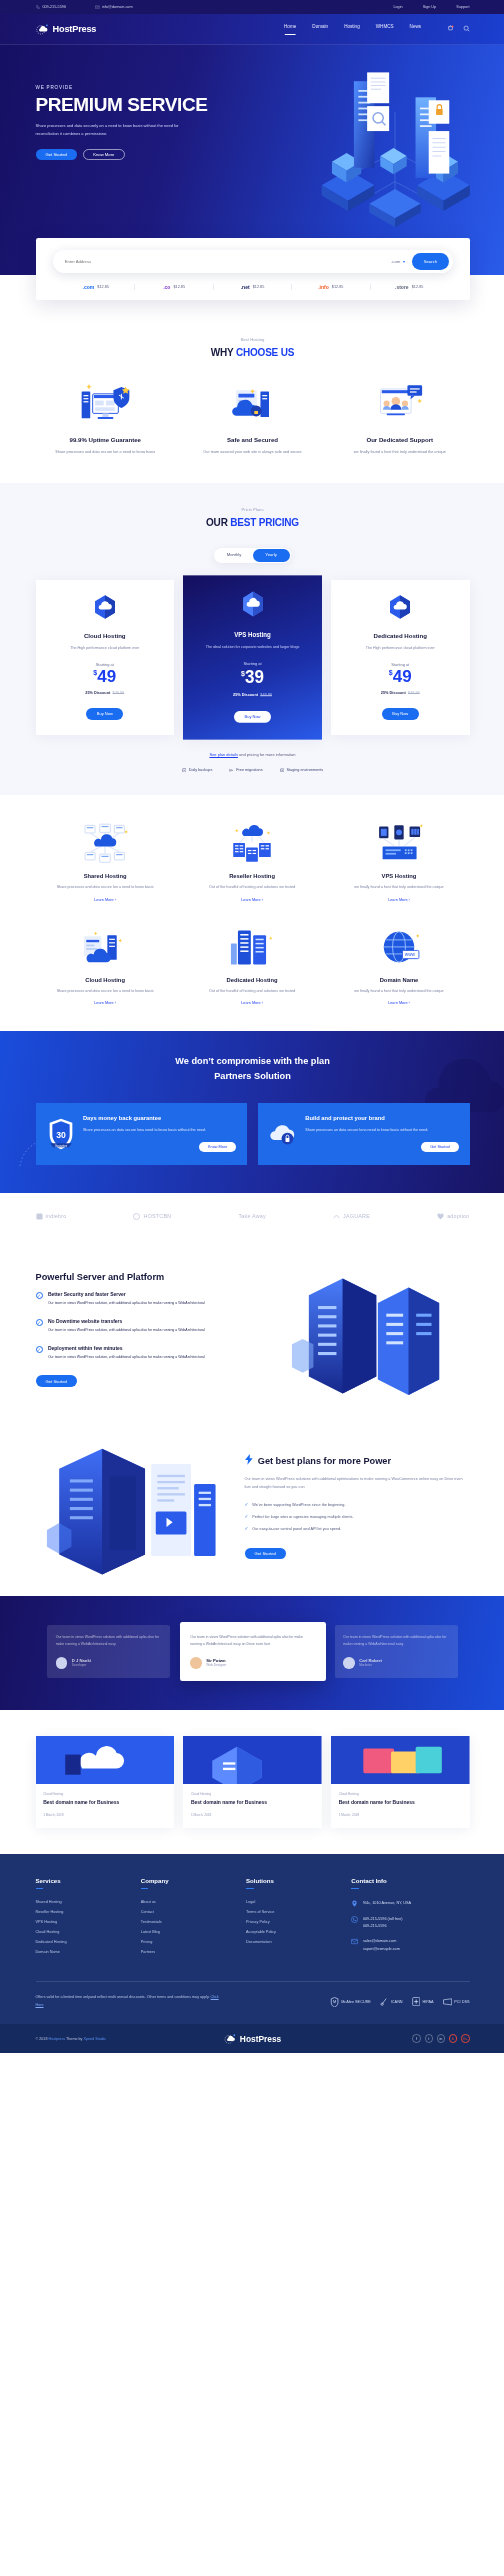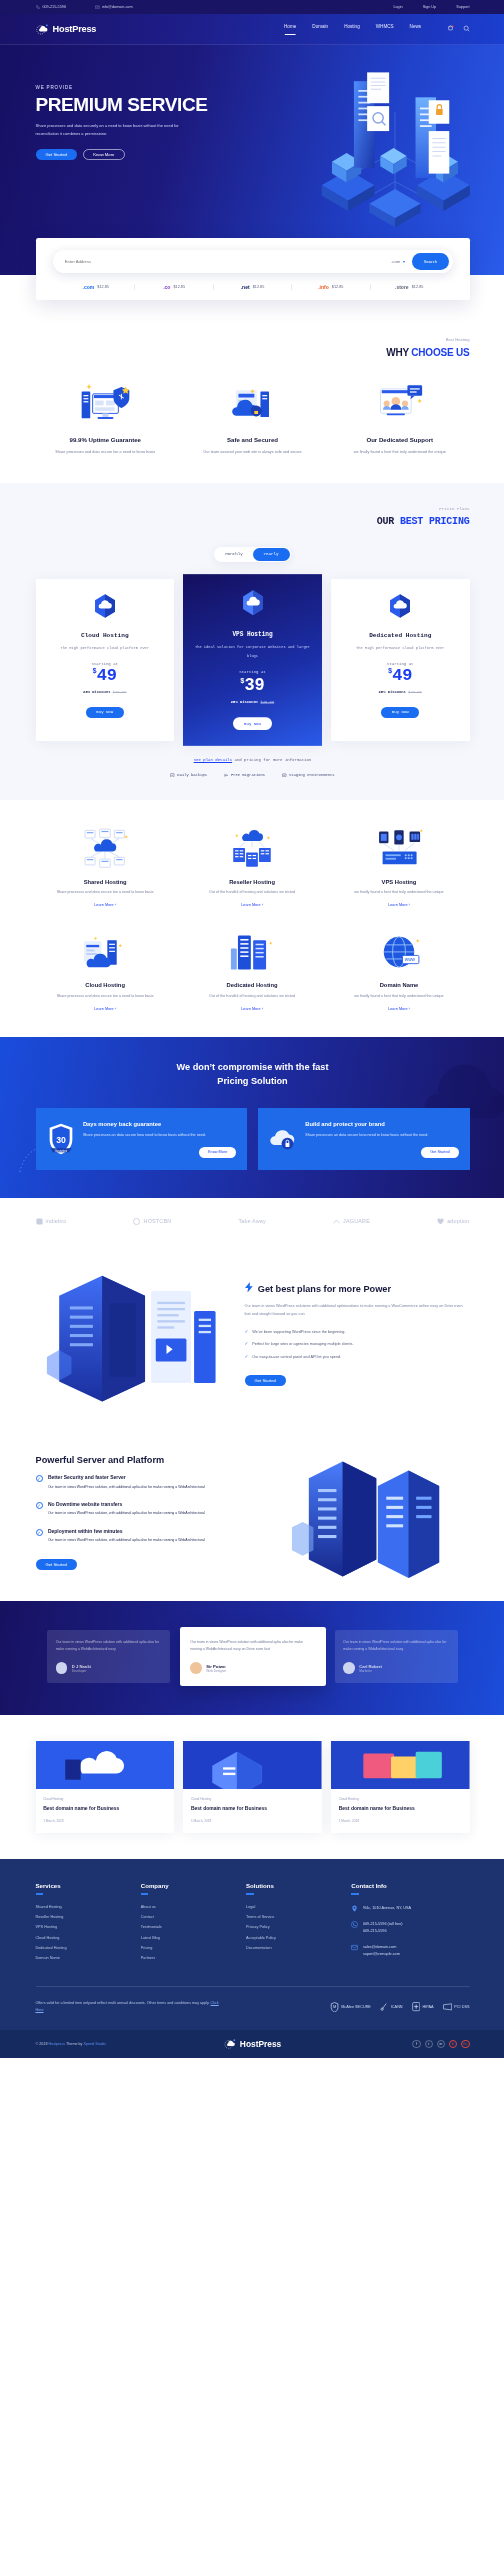--- a/index.html
+++ b/index.html
@@ -84,34 +84,34 @@
   .caret { width:0;height:0;border-left:1.5px solid transparent;border-right:1.5px solid transparent;border-top:2.3px solid #1a6cf1; }
   .search-btn { background:#1a6cf1; color:#fff; font-size:4.2px; height:17px; padding:0 12.3px; border-radius:23px; display:flex;align-items:center;justify-content:center; cursor:pointer; }
   .tld-row { display:flex; align-items:center; justify-content:space-around; padding:10.7px 4.6px 10px; }
   .tld-item { display:flex; align-items:center; gap:3.1px; font-size:4.2px; flex:1; justify-content:center; border-right:0.8px solid #e9ebf4; }
   .tld-item:last-child { border-right:none; }
   .tld-name { font-weight:bold; font-size:5px; }
   .tld-price { color:#5c6180; font-size:3.8px; }
 
   
   .sec { padding:26px 0; }
-  .sec-head { text-align:right; margin-bottom:20px; }
+  .sec-head { text-align:center; margin-bottom:20px; }
   .sec-eyebrow { color:#9aa0bd; font-size:4.2px; margin-bottom:4.6px; }
   .sec-title { font-size:10px; font-weight:bold; color:#17193f; letter-spacing:-0.2px; }
   .sec-title .hl { color:#1a3ef0; }
 
   
   .cols3 { display:flex; gap:7.7px; }
   .col3 { flex:1; text-align:center; }
   .col3 .art { height:48px; display:flex; align-items:flex-end; justify-content:center; margin-bottom:10.7px; }
   .col3 h3 { font-size:6.1px; font-weight:bold; color:#16183c; margin-bottom:5.4px; }
   .col3 p { font-size:3.8px; color:#787e9f; line-height:2.1; }
 
   
-  .pricing-sec { background:#f6f7fc; padding:24.6px 0 23px;font-family:Liberation Mono, monospace; }
+  .pricing-sec { background:#f6f7fc; padding:24.6px 0 23px; }
   .toggle {
     margin:0 auto 17px; width:77px; height:15.3px; background:#fff; border-radius:15.3px;
     display:flex; align-items:center; box-shadow:0 2.3px 9.2px rgba(30,35,100,.08); padding:1.5px;
   }
   .toggle div { flex:1; text-align:center; font-size:4.2px; line-height:12.3px; border-radius:14px; cursor:pointer; color:#4d5375; }
   .toggle div.on { background:#1a6cf1; color:#fff; }
   .plans { display:flex; gap:9.2px; align-items:stretch; }
   .plan { flex:1; background:#fff; padding:14px 7.7px 15.3px; text-align:center; box-shadow:0 2.3px 14px rgba(30,35,100,.06); }
   .plan.featured { background:linear-gradient(160deg,#140f5e 0%,#1b2fa8 60%,#2a5bea 100%); color:#fff; transform:scaleY(1.06); }
   .plan-ic { width:26px; height:26px; margin:0 auto 9.2px; }
@@ -742,22 +742,22 @@
     </svg>
     <svg style="position:absolute;left:18.4px;top:55px;width:100px;height:84px;opacity:.5" viewBox="0 0 130 110">
       <path d="M2 105C10 60 60 75 62 40c1-22-25-20-22 0 3 18 40 10 70-10" fill="none" stroke="#98b6f0" stroke-width="1.2" stroke-dasharray="2 3"></path>
     </svg>
     <svg style="position:absolute;left:140px;top:100px;width:23px;height:18.4px" viewBox="0 0 30 24">
       <path d="M1 11L29 2 18 23l-5-8z" fill="#e8f2ff"></path>
         <path d="M13 15L29 2 18 23z" fill="#5d9bff"></path>
     </svg>
     <div class="container" style="position:relative;z-index:3">
       <h2>
-        <span>We don’t compromise with the fast</span><br>
-        <span>Pricing Solution</span>
+        <span>We don’t compromise with the plan</span><br>
+        <span>Partners Solution</span>
       </h2>
       <div class="cta-cards">
         <div class="cta-card">
           <div class="ic">
             <svg width="28" height="32" viewBox="0 0 40 48">
               <path d="M20 1l17 6v18c0 11-8 18-17 22C11 43 3 36 3 25V7z" fill="#fff"></path>
               <path d="M20 5l13 4.6V25c0 9-6 14.6-13 18-7-3.4-13-9-13-18V9.6z" fill="#1f58e0"></path>
               <text x="20" y="30" font-size="13" font-weight="bold" fill="#fff" text-anchor="middle" font-family="Liberation Sans, sans-serif">30</text>
               <path d="M4 38h32l-4 6H8z" fill="#173ea8"></path>
               <text x="20" y="43" font-size="4" fill="#fff" text-anchor="middle" font-family="Liberation Sans, sans-serif">Guarantee</text>
@@ -809,20 +809,84 @@
         <svg width="7" height="7" viewBox="0 0 16 16">
             <path d="M2 12c3-8 9-8 12 0" fill="none" stroke="#c9cede" stroke-width="2"></path>
           </svg>
         <span>JAGUARE</span>
       </div>
       <div class="logo-item">
         <svg width="7" height="7" viewBox="0 0 16 16">
             <path d="M8 14S1 9.5 1 5.5A3.5 3.5 0 018 4a3.5 3.5 0 017 1.5C15 9.5 8 14 8 14z" fill="#c9cede"></path>
           </svg>
         <span>adoption</span>
+      </div>
+    </div>
+  </div>
+
+  <div class="container">
+    <div class="split">
+      <div class="txt">
+        <h2>Powerful Server and Platform</h2>
+        <div class="feat-block">
+          <div class="bullet">✓</div>
+          <div>
+            <h4>Better Security and faster Server</h4>
+            <p>Our team in views WordPress solution, with additional aplia also for make running a WebArchitectural</p>
+          </div>
+        </div>
+        <div class="feat-block">
+          <div class="bullet">✓</div>
+          <div>
+            <h4>No Downtime website transfers</h4>
+            <p>Our team in views WordPress solution, with additional aplia also for make running a WebArchitectural</p>
+          </div>
+        </div>
+        <div class="feat-block">
+          <div class="bullet">✓</div>
+          <div>
+            <h4>Deployment within few minutes</h4>
+            <p>Our team in views WordPress solution, with additional aplia also for make running a WebArchitectural</p>
+          </div>
+        </div>
+        <div class="btn btn-primary">Get Started</div>
+      </div>
+      <div class="art-box">
+        <svg width="192" height="138" viewBox="0 0 250 180">
+          <defs>
+              <linearGradient id="sv2" x1="0" y1="0" x2="0" y2="1">
+                <stop offset="0" stop-color="#4a7dfb"></stop>
+                <stop offset="1" stop-color="#16288c"></stop>
+              </linearGradient>
+            </defs>
+          <path d="M40 46l44-22 44 22v106l-44 22-44-22z" fill="url(#sv2)"></path>
+          <path d="M84 24l44 22v106l-44 22z" fill="#15268a"></path>
+          <g fill="#a9c8ff">
+              <rect x="52" y="60" width="24" height="4"></rect>
+              <rect x="52" y="72" width="24" height="4"></rect>
+              <rect x="52" y="84" width="24" height="4"></rect>
+              <rect x="52" y="96" width="24" height="4"></rect>
+              <rect x="52" y="108" width="24" height="4"></rect>
+              <rect x="52" y="120" width="24" height="4"></rect>
+            </g>
+          <path d="M130 56l40-20 40 20v100l-40 20-40-20z" fill="#3a6df0"></path>
+          <path d="M170 36l40 20v100l-40 20z" fill="#1d3aa8"></path>
+          <g fill="#cfe2ff">
+              <rect x="141" y="70" width="22" height="4"></rect>
+              <rect x="141" y="82" width="22" height="4"></rect>
+              <rect x="141" y="94" width="22" height="4"></rect>
+              <rect x="141" y="106" width="22" height="4"></rect>
+            </g>
+          <g fill="#6fa3ff">
+              <rect x="180" y="70" width="20" height="4"></rect>
+              <rect x="180" y="82" width="20" height="4"></rect>
+              <rect x="180" y="94" width="20" height="4"></rect>
+            </g>
+          <path d="M18 110l14-7 14 7v30l-14 7-14-7z" fill="#7ba6f5" opacity=".6"></path>
+        </svg>
       </div>
     </div>
   </div>
 
   <div class="container">
     <div class="split">
       <div class="art-box">
         <svg width="192" height="138" viewBox="0 0 250 180">
           <defs>
               <linearGradient id="sv1" x1="0" y1="0" x2="0" y2="1">
@@ -879,84 +943,20 @@
           <div class="tick">
               <span class="tk">✓</span>
               <span>Our easy-to-use control panel and API let you spend.</span>
             </div>
         </div>
         <div class="btn btn-primary">Get Started</div>
       </div>
     </div>
   </div>
 
-  <div class="container">
-    <div class="split">
-      <div class="txt">
-        <h2>Powerful Server and Platform</h2>
-        <div class="feat-block">
-          <div class="bullet">✓</div>
-          <div>
-            <h4>Better Security and faster Server</h4>
-            <p>Our team in views WordPress solution, with additional aplia also for make running a WebArchitectural</p>
-          </div>
-        </div>
-        <div class="feat-block">
-          <div class="bullet">✓</div>
-          <div>
-            <h4>No Downtime website transfers</h4>
-            <p>Our team in views WordPress solution, with additional aplia also for make running a WebArchitectural</p>
-          </div>
-        </div>
-        <div class="feat-block">
-          <div class="bullet">✓</div>
-          <div>
-            <h4>Deployment within few minutes</h4>
-            <p>Our team in views WordPress solution, with additional aplia also for make running a WebArchitectural</p>
-          </div>
-        </div>
-        <div class="btn btn-primary">Get Started</div>
-      </div>
-      <div class="art-box">
-        <svg width="192" height="138" viewBox="0 0 250 180">
-          <defs>
-              <linearGradient id="sv2" x1="0" y1="0" x2="0" y2="1">
-                <stop offset="0" stop-color="#4a7dfb"></stop>
-                <stop offset="1" stop-color="#16288c"></stop>
-              </linearGradient>
-            </defs>
-          <path d="M40 46l44-22 44 22v106l-44 22-44-22z" fill="url(#sv2)"></path>
-          <path d="M84 24l44 22v106l-44 22z" fill="#15268a"></path>
-          <g fill="#a9c8ff">
-              <rect x="52" y="60" width="24" height="4"></rect>
-              <rect x="52" y="72" width="24" height="4"></rect>
-              <rect x="52" y="84" width="24" height="4"></rect>
-              <rect x="52" y="96" width="24" height="4"></rect>
-              <rect x="52" y="108" width="24" height="4"></rect>
-              <rect x="52" y="120" width="24" height="4"></rect>
-            </g>
-          <path d="M130 56l40-20 40 20v100l-40 20-40-20z" fill="#3a6df0"></path>
-          <path d="M170 36l40 20v100l-40 20z" fill="#1d3aa8"></path>
-          <g fill="#cfe2ff">
-              <rect x="141" y="70" width="22" height="4"></rect>
-              <rect x="141" y="82" width="22" height="4"></rect>
-              <rect x="141" y="94" width="22" height="4"></rect>
-              <rect x="141" y="106" width="22" height="4"></rect>
-            </g>
-          <g fill="#6fa3ff">
-              <rect x="180" y="70" width="20" height="4"></rect>
-              <rect x="180" y="82" width="20" height="4"></rect>
-              <rect x="180" y="94" width="20" height="4"></rect>
-            </g>
-          <path d="M18 110l14-7 14 7v30l-14 7-14-7z" fill="#7ba6f5" opacity=".6"></path>
-        </svg>
-      </div>
-    </div>
-  </div>
-
   <div class="testi">
     <div class="container">
       <div class="testi-row">
         <div class="tcard">
           <p>Our team in views WordPress solution with additional aplia also for make running a WebArchitectural easy</p>
           <div class="tfoot">
             <div class="avatar"></div>
             <div>
               <div class="tname">D J Nanki</div>
               <div class="trole">Developer</div>

